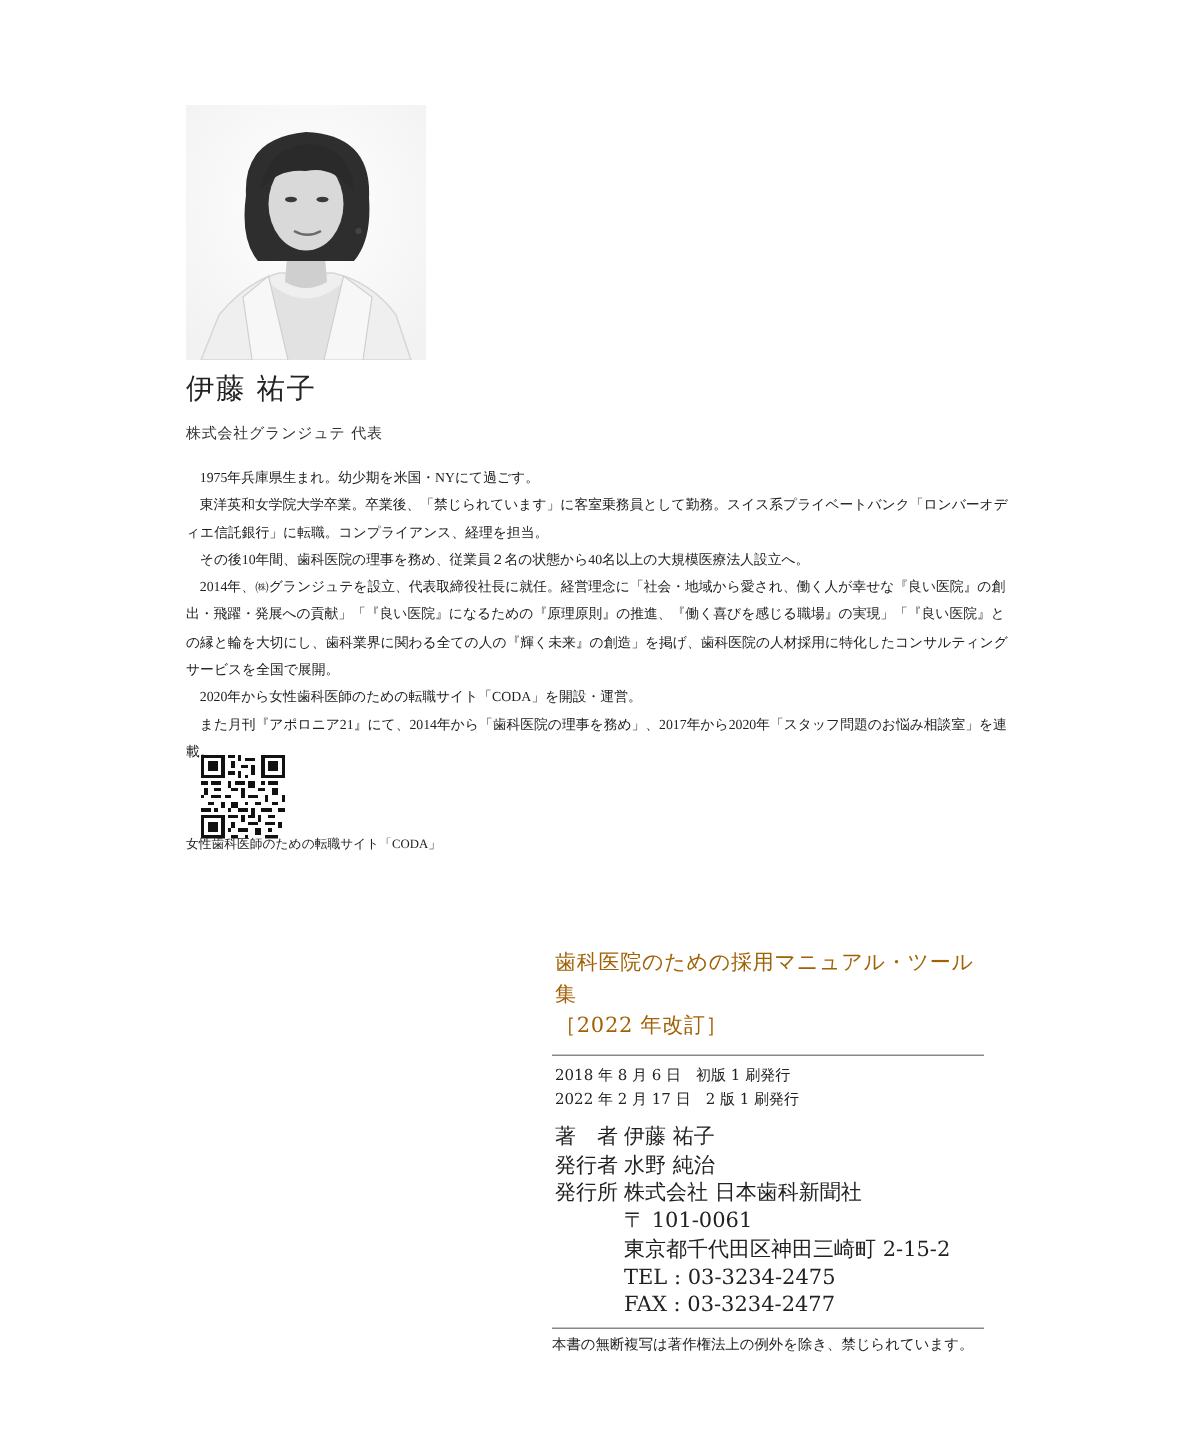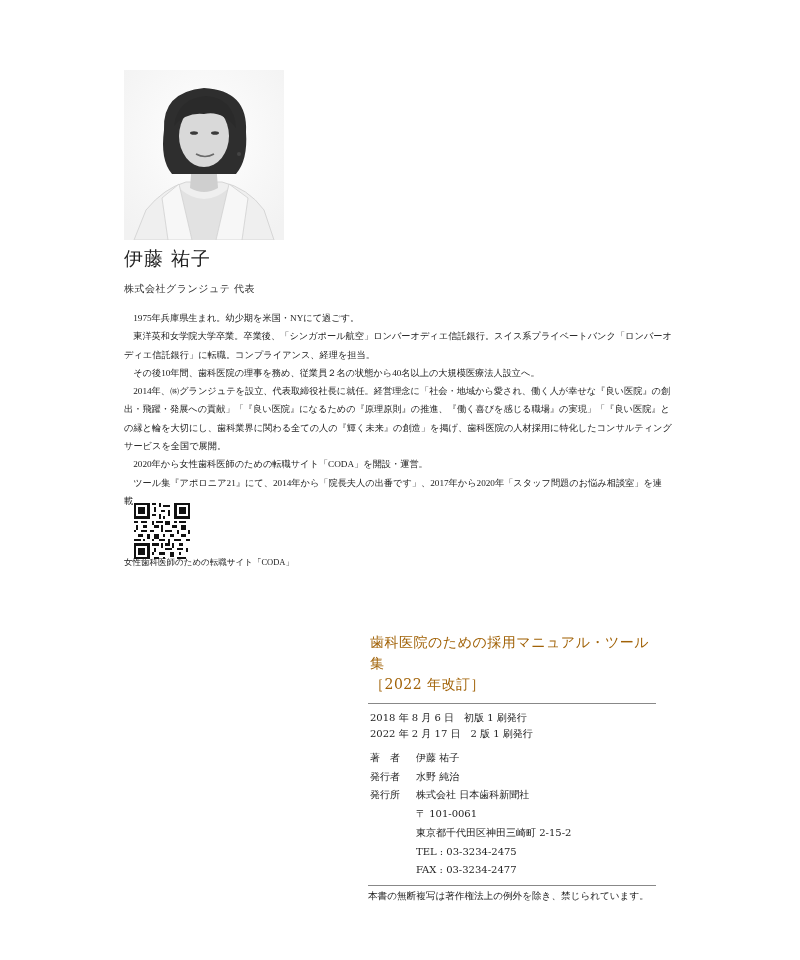--- a/index.html
+++ b/index.html
@@ -18,21 +18,21 @@
 
     .qr { position: absolute; left: 134px; top: 503px; width: 56px; height: 56px; }
     .qr-caption { position: absolute; left: 124px; top: 557px; font-size: 8.5px; color: #222; }
 
     .colophon { position: absolute; left: 370px; top: 632px; width: 290px; color: #222; }
     .book-title { font-size: 14px; line-height: 21px; letter-spacing: 0.5px; color: #a16207; }
     .rule { height: 1px; background: #888; margin: 0; width: 288px; margin-left: -2px; }
     .rule.top { margin-top: 8px; }
     .editions { margin-top: 6px; font-size: 10px; line-height: 15.5px; }
     .editions div { white-space: nowrap; }
-    .credits { margin-top: 8px; font-size: 10px; line-height: 18.7px; }
+    .credits { margin-top: 8px; font-size: 14px; line-height: 18.7px; }
     .credit-row { display: flex; }
     .credit-label { width: 46px; letter-spacing: 0; white-space: pre; }
     .credit-value { flex: 1; white-space: nowrap; }
     .rule.bottom { margin-top: 5px; }
     .notice { margin-top: 4px; font-size: 9.6px; white-space: nowrap; margin-left: -2px; }
   </style>
 </head>
 <body>
 
 <div class="photo">
@@ -67,25 +67,25 @@
 
     <circle cx="115" cy="84" r="2" fill="#444"></circle>
   </svg>
 </div>
 
 <div class="name serif">伊藤 祐子</div>
 <div class="title serif">株式会社グランジュテ 代表</div>
 
 <div class="bio sans">
   <p>1975年兵庫県生まれ。幼少期を米国・NYにて過ごす。</p>
-  <p>東洋英和女学院大学卒業。卒業後、「シンガポール航空」ロンバーオディエ信託銀行。スイス系プライベートバンク「ロンバーオディエ信託銀行」に転職。コンプライアンス、経理を担当。</p>
+  <p>東洋英和女学院大学卒業。卒業後、「禁じられています」に客室乗務員として勤務。スイス系プライベートバンク「ロンバーオディエ信託銀行」に転職。コンプライアンス、経理を担当。</p>
   <p>その後10年間、歯科医院の理事を務め、従業員２名の状態から40名以上の大規模医療法人設立へ。</p>
   <p>2014年、㈱グランジュテを設立、代表取締役社長に就任。経営理念に「社会・地域から愛され、働く人が幸せな『良い医院』の創出・飛躍・発展への貢献」「『良い医院』になるための『原理原則』の推進、『働く喜びを感じる職場』の実現」「『良い医院』との縁と輪を大切にし、歯科業界に関わる全ての人の『輝く未来』の創造」を掲げ、歯科医院の人材採用に特化したコンサルティングサービスを全国で展開。</p>
   <p>2020年から女性歯科医師のための転職サイト「CODA」を開設・運営。</p>
-  <p>ツール集『アポロニア21』にて、2014年から「院長夫人の出番です」、2017年から2020年「スタッフ問題のお悩み相談室」を連載。</p>
+  <p>また月刊『アポロニア21』にて、2014年から「歯科医院の理事を務め」、2017年から2020年「スタッフ問題のお悩み相談室」を連載。</p>
 </div>
 
 <div class="qr">
   <svg width="56" height="56" viewBox="0 0 25 25" shape-rendering="crispEdges">
     <rect width="25" height="25" fill="#fff"></rect>
     <g fill="#111">
 
       <rect x="0" y="0" width="7" height="7"></rect>
         <rect x="1" y="1" width="5" height="5" fill="#fff"></rect>
         <rect x="2" y="2" width="3" height="3"></rect>

